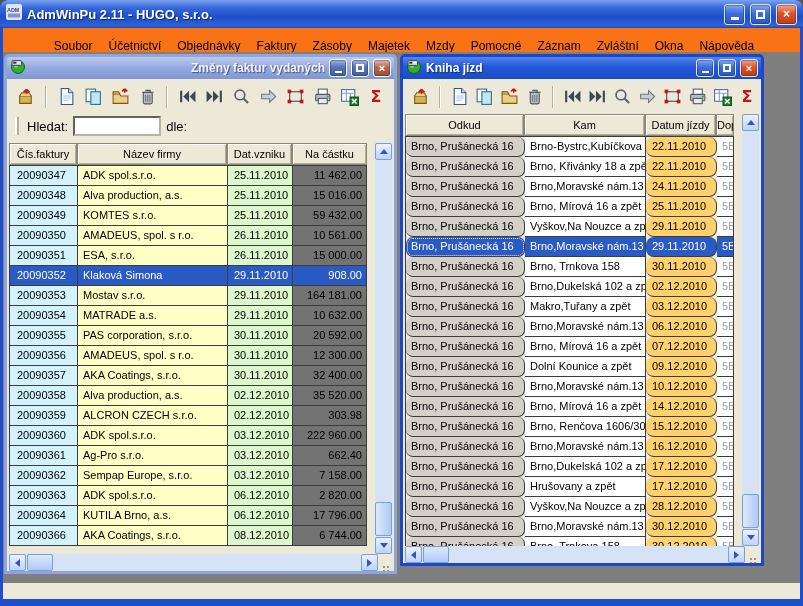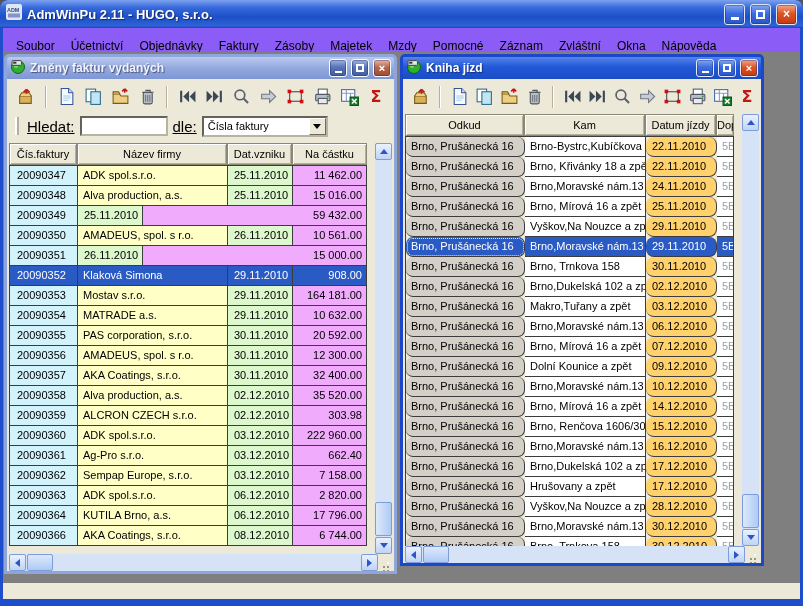--- a/index.html
+++ b/index.html
@@ -17,36 +17,36 @@
   .tb-spacer { flex:1; }
   .wbtn { width:21px; height:21px; border-radius:3px; border:1px solid #dce6fa;
     background:linear-gradient(180deg,#86a8f0 0%,#3c6cdf 45%,#2a55c8 100%);
     box-shadow:inset 0 0 0 1px rgba(20,40,120,.4); display:flex; align-items:center; justify-content:center;
     color:#fff; font-weight:bold; font-size:12px; }
   .wbtn.close { background:linear-gradient(180deg,#f4a58a 0%,#dd5526 45%,#c23a10 100%); }
   .glyph-min { width:8px; height:3px; background:#fff; margin-top:9px; }
   .glyph-max { width:9px; height:9px; border:2px solid #fff; }
 
   
-  .menubar { position:absolute; top:28px; left:3px; right:3px; height:36px; background:#8b5cf6;
-    display:flex; align-items:center; padding-left:5px; border-bottom:1px solid #d4d0bc; }
+  .menubar { position:absolute; top:28px; left:3px; right:3px; height:36px; background:#f97316;
+    display:flex; align-items:center; padding-left:5px; border-bottom:1px solid #d4d0bc;justify-content:center; }
   .menu-item { font-size:12px; color:#000; padding:3px 8px; }
 
   
   .mdi { position:absolute; top:52px; left:3px; right:3px; height:531px; background:#7f7f7f; }
   .statusstrip { position:absolute; top:583px; left:3px; right:3px; height:16px; background:#ECE9D8; }
 
   
   .child { position:absolute; border:3px solid; border-radius:5px 5px 0 0; }
   #w-inv   { left:1px;  top:2px; width:393px; height:520px; border-color:#8fa6dc; }
   #w-trips { left:397px; top:2px; width:364px; height:512px; border-color:#1d47c9; }
   .c-title { height:22px; display:flex; align-items:center; gap:4px; padding:0 3px;
              border-radius:2px 2px 0 0; }
   #w-inv .c-title { background:linear-gradient(180deg,#bcc9ee 0%,#93a9de 50%,#7e96d4 100%); }
-  #w-inv .c-title .c-title-text { color:#f2f2fa; }
+  #w-inv .c-title .c-title-text { color:#f2f2fa;text-align:right; }
   #w-trips .c-title { background:linear-gradient(180deg,#5585ec 0%,#2258d8 45%,#1a4cc4 100%); }
   #w-trips .c-title .c-title-text { color:#fff; }
   .c-title-text { font-size:12px; font-weight:bold; text-shadow:1px 1px 1px rgba(10,20,60,.55); flex:1;
                   white-space:nowrap; overflow:hidden; }
   .cbtn { width:18px; height:18px; border-radius:3px; border:1px solid #e4ecfc; flex:none;
     background:linear-gradient(180deg,#86a8f0 0%,#3c6cdf 45%,#2a55c8 100%);
     box-shadow:inset 0 0 0 1px rgba(20,40,120,.4); display:flex; align-items:center; justify-content:center;
     color:#fff; font-weight:bold; font-size:11px; }
   .cbtn.close { background:linear-gradient(180deg,#f4a58a 0%,#dd5526 45%,#c23a10 100%); }
   #w-inv .cbtn { filter:saturate(.55) brightness(1.08); }
@@ -57,21 +57,21 @@
 
   
   .toolbar { height:35px; flex:none; display:flex; align-items:center; padding:2px 2px 2px 6px; gap:1px; }
   .tb-btn { width:26px; height:26px; display:flex; align-items:center; justify-content:center; }
   .tb-sep { width:2px; height:22px; border-left:1px solid #b4b09c; border-right:1px solid #fff; margin:0 5px; }
   .sum-glyph { color:#c41414; font-weight:bold; font-size:16px; font-family:"DejaVu Sans",sans-serif; }
 
   
   .searchrow { height:29px; flex:none; display:flex; align-items:center; gap:5px; padding:0 6px 5px 8px; }
   .band-grip { width:3px; height:18px; border-left:2px solid #fff; border-right:2px solid #b4b09c; margin-right:3px; }
-  .lbl { font-size:15px; color:#000;text-decoration:underline; }
+  .lbl { font-size:13px; color:#000; }
   .search-input { width:88px; height:20px; background:#fff; border:2px inset #b8b4a4; font-size:11px; padding:0 3px; }
   .combo { width:126px; height:21px; background:#fff; border:2px inset #b8b4a4; display:flex; align-items:center; }
   .combo-text { flex:1; font-size:11px; padding-left:4px; white-space:nowrap; overflow:hidden; }
   .combo-btn { width:17px; height:17px; background:#ECE9D8; border:1px solid; border-color:#fff #6c6a5c #6c6a5c #fff;
                display:flex; align-items:center; justify-content:center; flex:none; }
   .combo-arrow { width:0; height:0; border:4px solid transparent; border-top:5px solid #000; margin-top:5px; }
 
   
   .gridwrap { flex:1; min-height:0; position:relative; margin:0 2px; padding-right:25px;
               display:flex; flex-direction:column; }
@@ -81,21 +81,21 @@
     overflow:hidden; white-space:nowrap; flex:none; }
   .grows { flex:1; min-height:0; overflow:hidden; border-top:1px solid #3c3c3c; }
   .row { display:flex; height:20px; line-height:18px; font-size:11px; color:#000; border-left:1px solid #3c3c3c; }
   .cell { border-right:1px solid #3c3c3c; border-bottom:1px solid #3c3c3c; overflow:hidden;
           white-space:nowrap; flex:none; }
   
   .t-inv .c0 { width:68px; }  .t-inv .c1 { width:150px; } .t-inv .c2 { width:65px; } .t-inv .c3 { flex:1; width:auto; }
   .t-inv .row .c0 { background:#d3f3fc; padding-left:7px; }
   .t-inv .row .c1 { background:#ffffc6; padding-left:5px; }
   .t-inv .row .c2 { background:#dcf8cc; padding-left:6px; }
-  .t-inv .row .c3 { background:#f0abfc; text-align:right; padding-right:4px; }
+  .t-inv .row .c3 { background:#737373; text-align:right; padding-right:4px; }
   
   .t-trips .c0 { width:119px; } .t-trips .c1 { width:121px; } .t-trips .c2 { width:71px; } .t-trips .c3 { flex:1; width:auto; }
   .t-trips .row .c0 { background:#d4d0c8; padding-left:5px;border-radius:7px; }
   .t-trips .row .c1 { background:#ffffff; padding-left:5px; }
   .t-trips .row .c2 { background:#ffd26e; padding-left:6px;border-radius:8px; }
   .t-trips .row .c3 { background:#ffffff; color:#9aa0a4; padding-left:5px; }
   .row.selected .cell { background:#2a5ac4 !important; color:#fff !important; }
   .t-trips .row.selected .c0 { outline:1px dotted #e8e8e8; outline-offset:-2px; }
 
   
@@ -271,26 +271,20 @@
             </span>
             <span class="tb-btn">
               <span class="sum-glyph">Σ</span>
             </span>
           </div>
         <div class="searchrow">
           <span class="band-grip"></span>
           <span class="lbl">Hledat:</span>
           <input class="search-input" value="" style="">
           <span class="lbl">dle:</span>
-          <span class="combo">
-            <span class="combo-text">Čísla faktury</span>
-            <span class="combo-btn">
-                <span class="combo-arrow"></span>
-              </span>
-          </span>
         </div>
         <div class="gridwrap t-inv">
           <div class="ghead">
               <div class="hcell c0">Čís.faktury</div>
               <div class="hcell c1">Název firmy</div>
               <div class="hcell c2">Dat.vzniku</div>
               <div class="hcell c3">Na částku</div>
             </div>
           <div class="grows">
               <div class="row">
@@ -300,31 +294,33 @@
                 <div class="cell c3">11 462.00</div>
               </div>
               <div class="row">
                 <div class="cell c0">20090348</div>
                 <div class="cell c1">Alva production, a.s.</div>
                 <div class="cell c2">25.11.2010</div>
                 <div class="cell c3">15 016.00</div>
               </div>
               <div class="row">
                 <div class="cell c0">20090349</div>
+                <div class="cell c1">KOMTES s.r.o.</div>
                 <div class="cell c2">25.11.2010</div>
                 <div class="cell c3">59 432.00</div>
               </div>
               <div class="row">
                 <div class="cell c0">20090350</div>
                 <div class="cell c1">AMADEUS, spol. s r.o.</div>
                 <div class="cell c2">26.11.2010</div>
                 <div class="cell c3">10 561.00</div>
               </div>
               <div class="row">
                 <div class="cell c0">20090351</div>
+                <div class="cell c1">ESA, s.r.o.</div>
                 <div class="cell c2">26.11.2010</div>
                 <div class="cell c3">15 000.00</div>
               </div>
               <div class="row selected">
                 <div class="cell c0">20090352</div>
                 <div class="cell c1">Klaková Simona</div>
                 <div class="cell c2">29.11.2010</div>
                 <div class="cell c3">908.00</div>
               </div>
               <div class="row">

